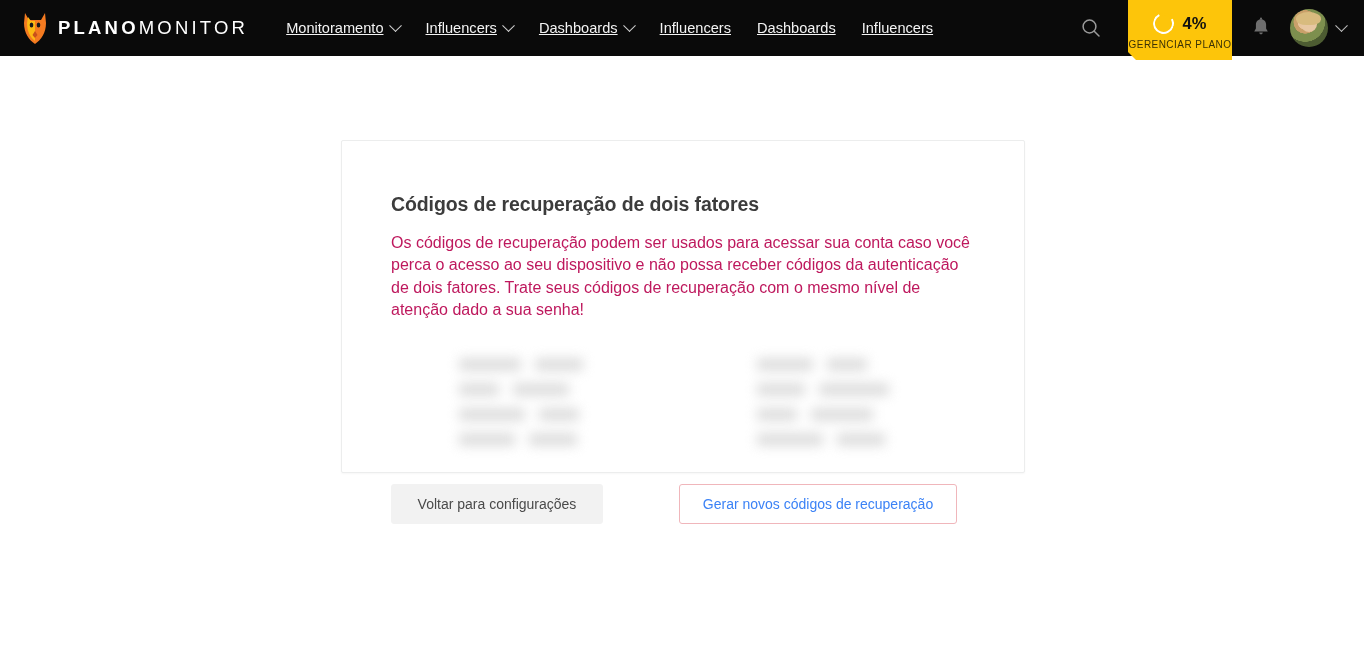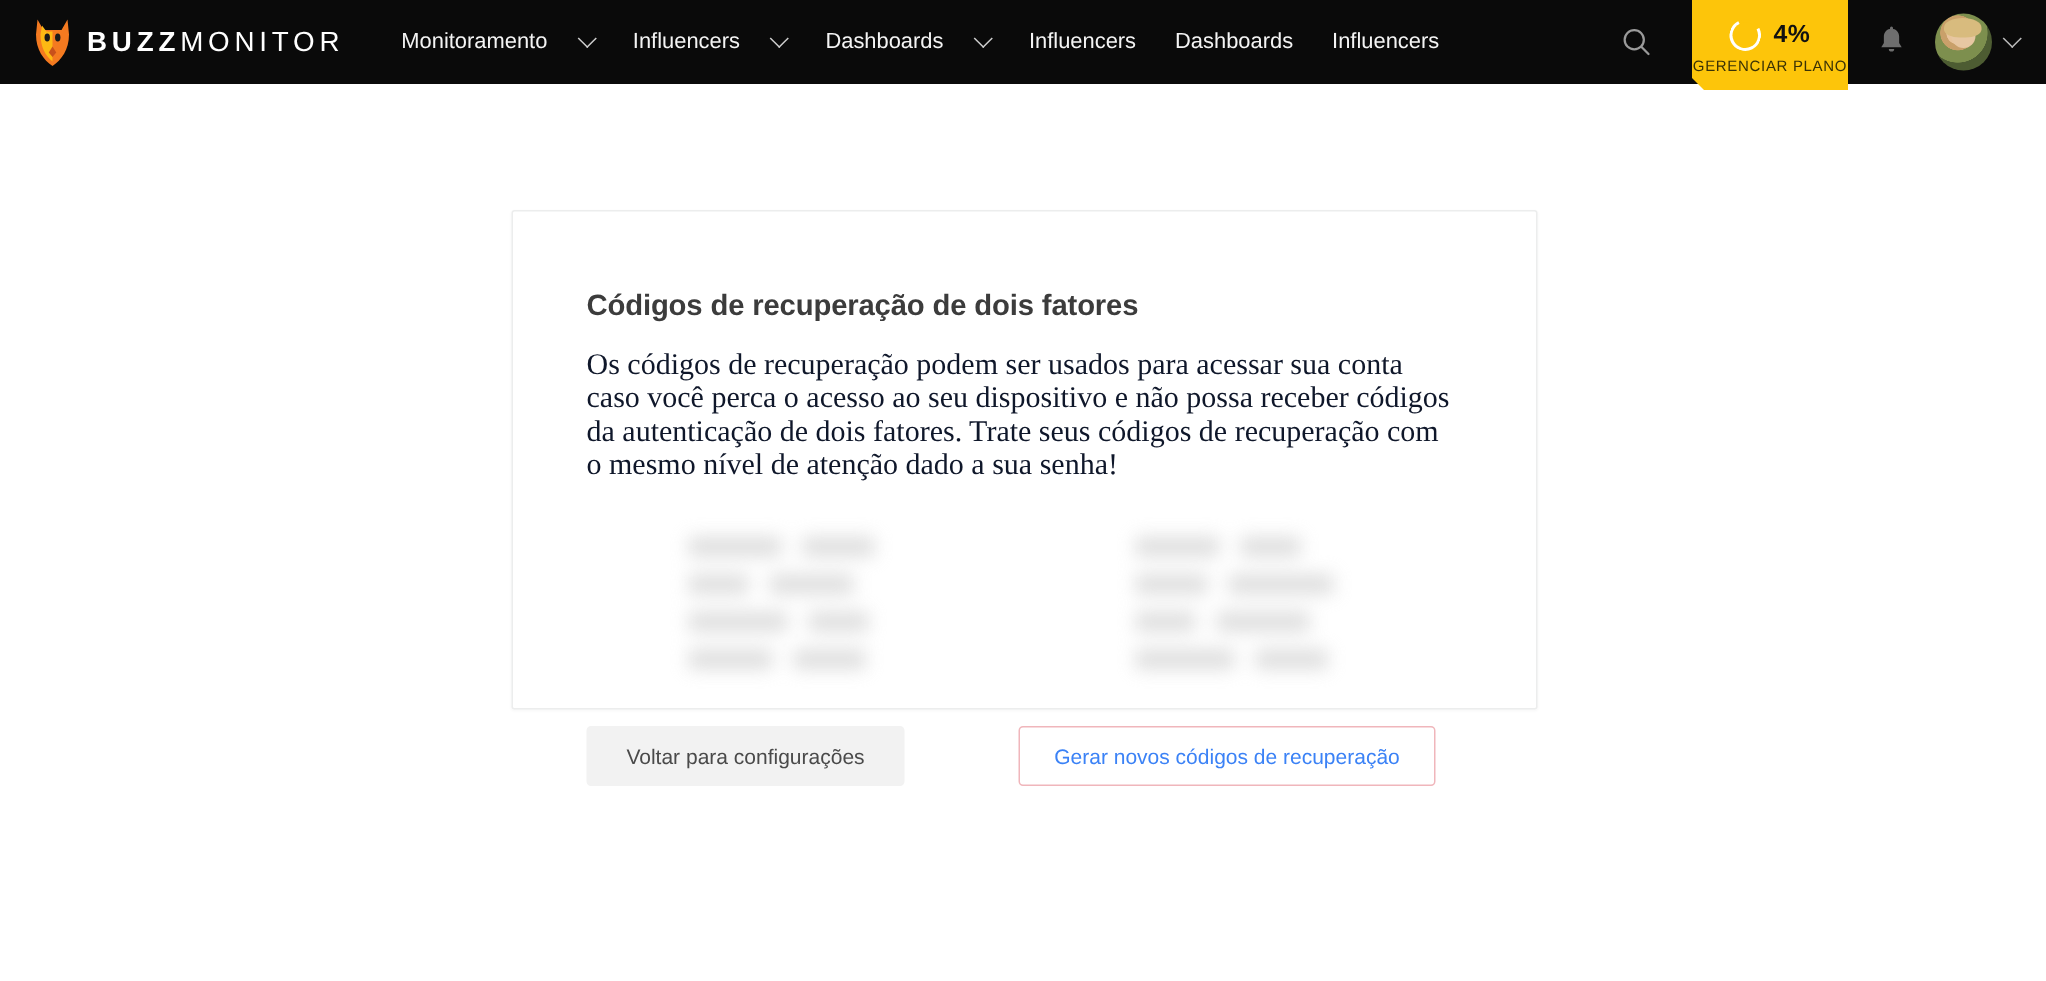--- a/index.html
+++ b/index.html
@@ -44,26 +44,27 @@
   .nav {
     display: flex;
     align-items: center;
     margin-left: 38px;
     gap: 26px;
   }
 
   .nav-item {
     display: flex;
     align-items: center;
-    gap: 22px;
+    gap: 7px;
     color: #f4f4f4;
     font-size: 14.6px;
     white-space: nowrap;
     cursor: pointer;
     padding: 6px 0;
+    text-decoration: underline;
   }
 
   .chev {
     width: 9px; height: 9px;
     border-right: 1.4px solid #cfcfcf;
     border-bottom: 1.4px solid #cfcfcf;
     transform: rotate(45deg) translate(-2px,-2px);
     display: inline-block;
   }
 
@@ -188,25 +189,24 @@
 
   .card-title {
     font-size: 19.5px;
     font-weight: bold;
     color: #3c3c3c;
     letter-spacing: -0.1px;
     margin-bottom: 16px;
   }
 
   .card-desc {
-    font-size: 20px;
+    font-size: 16px;
     line-height: 22.4px;
-    color: #0f172a;
+    color: #be185d;
     max-width: 580px;
-    font-family: Liberation Serif, serif;
   }
 
   .codes-row {
     display: flex;
     margin-top: 36px;
     padding-left: 68px;
     gap: 150px;
   }
 
   .code-block {
@@ -275,21 +275,21 @@
 
   <div class="brand">
     <svg class="brand-mark" viewBox="0 0 26 34">
       <path d="M3 2 L7 9 L19 9 L23 2 L24 12 C24 22 19 29 13 33 C7 29 2 22 2 12 Z" fill="#f47a20"></path>
       <path d="M6 6 L9 10 L13 10 L13 30 C8.5 26.5 5 20.5 5 12 Z" fill="#fdb913"></path>
       <ellipse cx="9.5" cy="14" rx="1.8" ry="2.6" fill="#1a1a1a"></ellipse>
       <ellipse cx="16.5" cy="14" rx="1.8" ry="2.6" fill="#1a1a1a"></ellipse>
       <path d="M13 20 L15.5 24 L13 27 L10.5 24 Z" fill="#c8511b"></path>
     </svg>
     <div class="brand-text">
-      <span class="b1">BUZZ</span><span class="b2">MONITOR</span>
+      <span class="b1">PLANO</span><span class="b2">MONITOR</span>
     </div>
   </div>
 
   <nav class="nav">
     <div class="nav-item">
       <span>Monitoramento</span>
       <span class="chev"></span>
     </div>
     <div class="nav-item">
       <span>Influencers</span>

